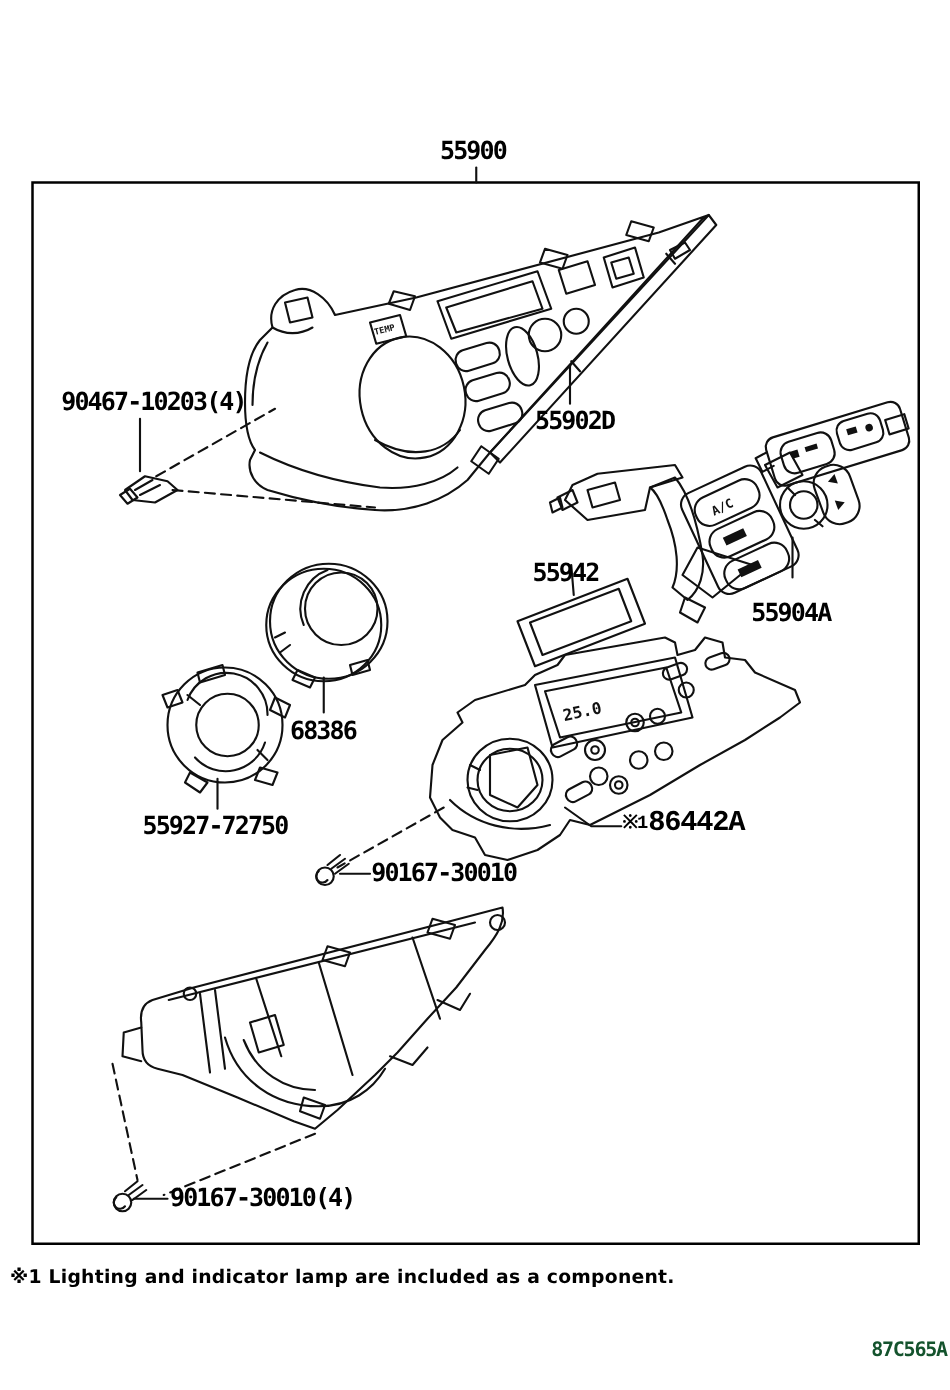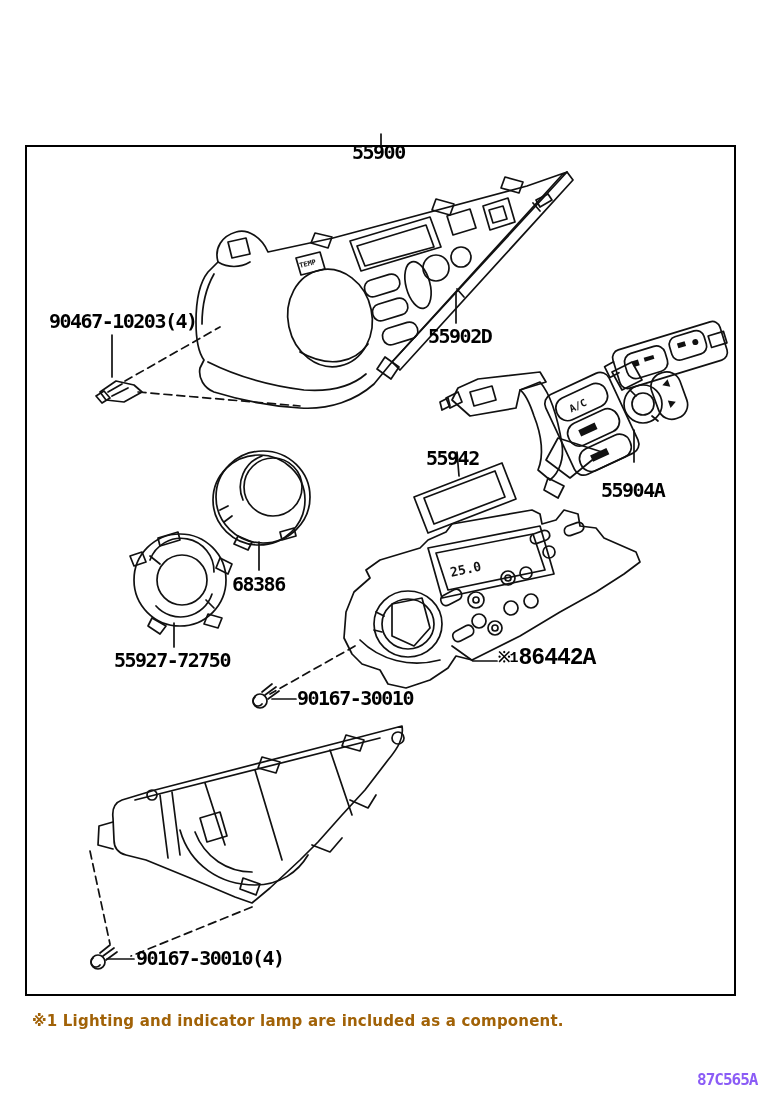--- a/index.html
+++ b/index.html
@@ -13,25 +13,25 @@
     border:2px solid #000;box-sizing:border-box;background:transparent;
   }
   .art{position:absolute;left:0;top:0;width:760px;height:1112px;}
   .part-label{
     position:absolute;white-space:nowrap;color:#000;
     font:700 20px "DejaVu Sans Mono", monospace;letter-spacing:-1.5px;
   }
   .part-label.big{font-size:23px;letter-spacing:-1px;}
   .marker{font-size:15px;letter-spacing:-1px;vertical-align:2px;margin-right:1px;}
   .footnote{
-    position:absolute;left:32px;top:1012px;white-space:nowrap;color:#a16207;
+    position:absolute;left:8px;top:1012px;white-space:nowrap;color:#000000;
     font:700 15px "DejaVu Sans", sans-serif;letter-spacing:0.2px;
   }
   .doc-code{
-    position:absolute;left:697px;top:1070px;white-space:nowrap;color:#8b5cf6;
+    position:absolute;left:697px;top:1070px;white-space:nowrap;color:#14532d;
     font:700 16px "DejaVu Sans Mono", monospace;letter-spacing:-1px;
   }
 </style>
 </head>
 <body>
 
 <div class="frame"></div>
 
 <svg class="art" viewBox="0 0 760 1112" width="760" height="1112">
   <g stroke="#111" stroke-width="1.7" fill="none" stroke-linejoin="round" stroke-linecap="round">
@@ -211,21 +211,21 @@
       <circle cx="260" cy="701" r="7"></circle>
       <path d="M255 697 a5 5 0 1 0 7 7"></path>
       <path d="M265 695 L276 687 M268 699 L279 691 M262 692 L272 684"></path>
       <circle cx="98" cy="962" r="7"></circle>
       <path d="M93 958 a5 5 0 1 0 7 7"></path>
       <path d="M103 956 L114 948 M106 960 L117 952 M100 953 L110 945"></path>
     </g>
   </g>
 </svg>
 
-<div class="part-label" style="left:352px;top:108px;margin-top:32px;">55900</div>
+<div class="part-label" style="left:352px;top:108px;">55900</div>
 <div class="part-label" style="left:49px;top:309px;">90467-10203(4)</div>
 <div class="part-label" style="left:428px;top:324px;">55902D</div>
 <div class="part-label" style="left:426px;top:426px;margin-top:20px;">55942</div>
 <div class="part-label" style="left:601px;top:478px;">55904A</div>
 <div class="part-label" style="left:232px;top:572px;">68386</div>
 <div class="part-label" style="left:114px;top:648px;">55927-72750</div>
 <div class="part-label big" style="left:498px;top:645px;font-family:Liberation Mono, monospace;"><span class="marker">※1</span><span>86442A</span></div>
 <div class="part-label" style="left:297px;top:686px;">90167-30010</div>
 <div class="part-label" style="left:136px;top:946px;">90167-30010(4)</div>
 

